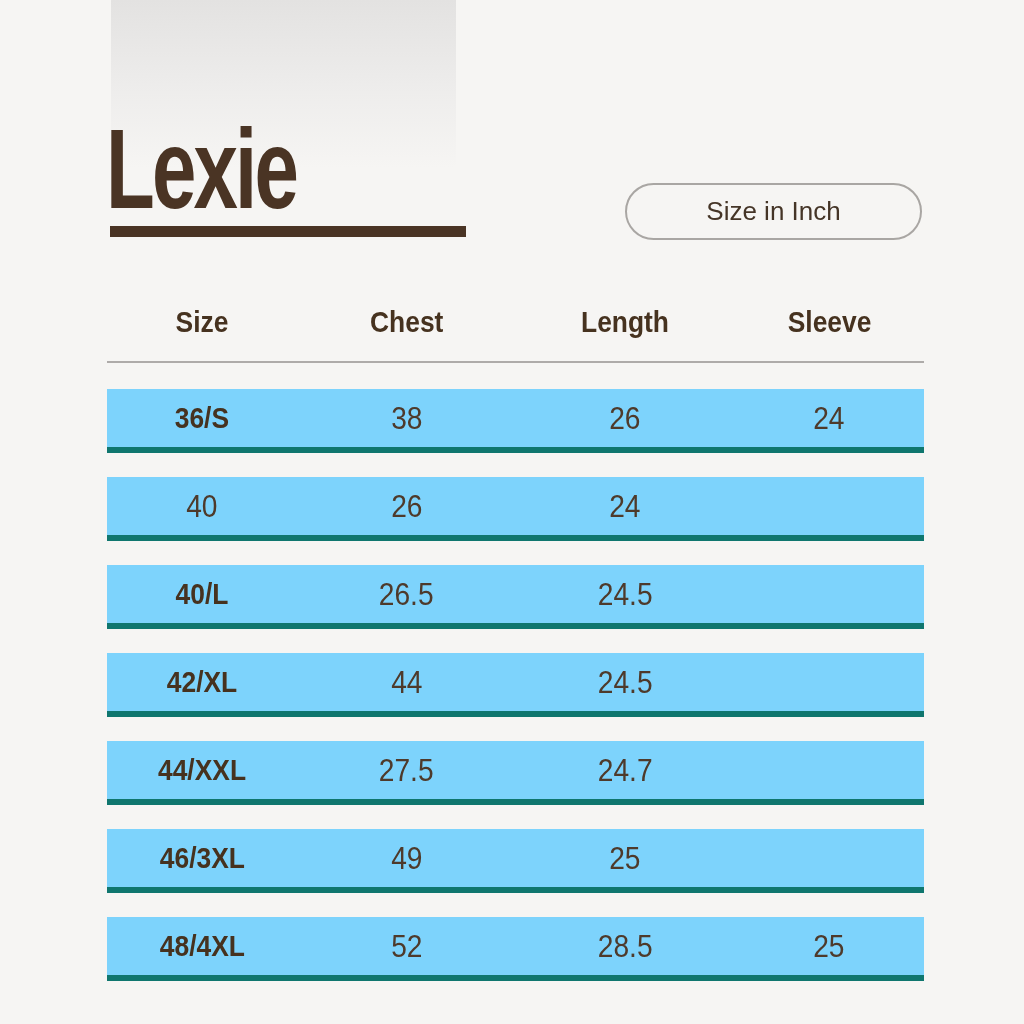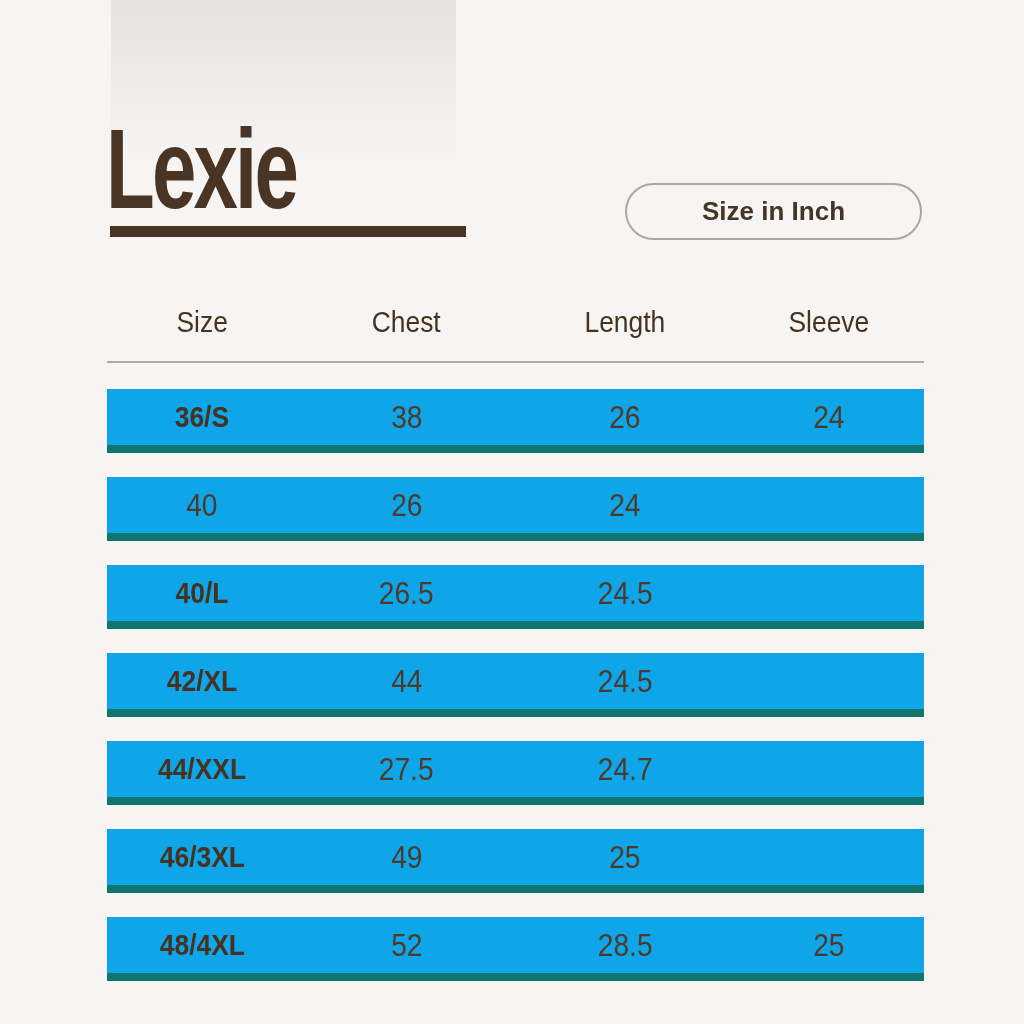--- a/index.html
+++ b/index.html
@@ -25,35 +25,34 @@
   .brand-underline {
     position:absolute; left:110px; top:226px; width:356px; height:11px;
     background:#4a3424;
   }
   .unit-pill {
     position:absolute; left:625px; top:183px; width:297px; height:57px;
     border:2px solid #a9a6a3; border-radius:29px;
     display:flex; align-items:center; justify-content:center;
     font-size:26px; color:#453527; background:transparent;
     cursor:pointer;
-    font-weight:bold;
   }
   .size-table { position:absolute; left:107px; top:302px; width:817px; }
   .grid-row {
     display:grid;
     grid-template-columns:23.3% 26.7% 26.8% 23.2%;
     align-items:center;
   }
   .grid-row > div { text-align:center; }
   .grid-row span { display:inline-block; transform:scaleX(0.88); white-space:nowrap; }
-  .header-row { height:40px; font-size:30px; font-weight:normal; color:#46321f; }
+  .header-row { height:40px; font-size:30px; font-weight:bold; color:#46321f; }
   .header-divider { height:2px; background:#aeaba9; margin-top:19px; margin-bottom:26px; }
   .data-row {
-    height:64px; background:#0ea5e9;
-    border-bottom:8px solid #0f766e;
+    height:64px; background:#7dd3fc;
+    border-bottom:6px solid #0f766e;
     margin-bottom:24px;
     font-size:32px; color:#4e3a2b;
   }
   .data-row .size-cell { font-size:30px; font-weight:bold; color:#46321f; }
 </style>
 </head>
 <body>
 
 <div class="hero-fade"></div>
 

